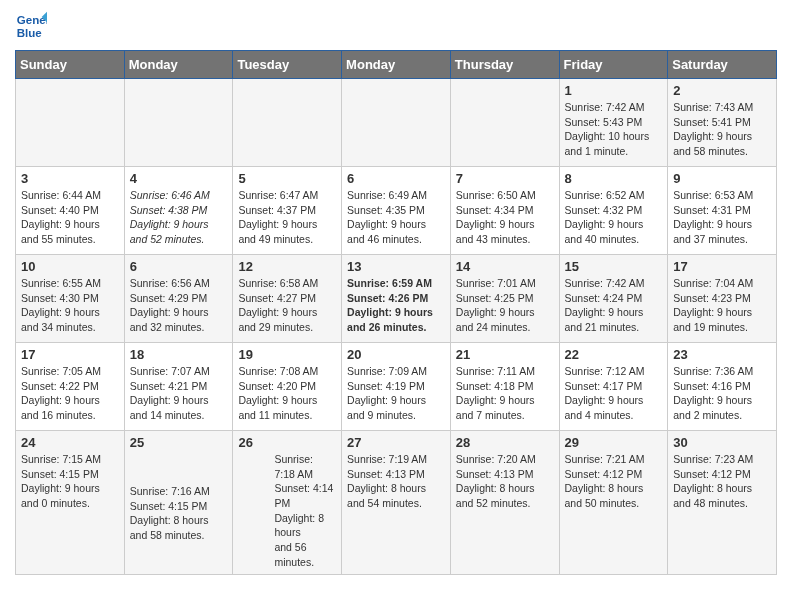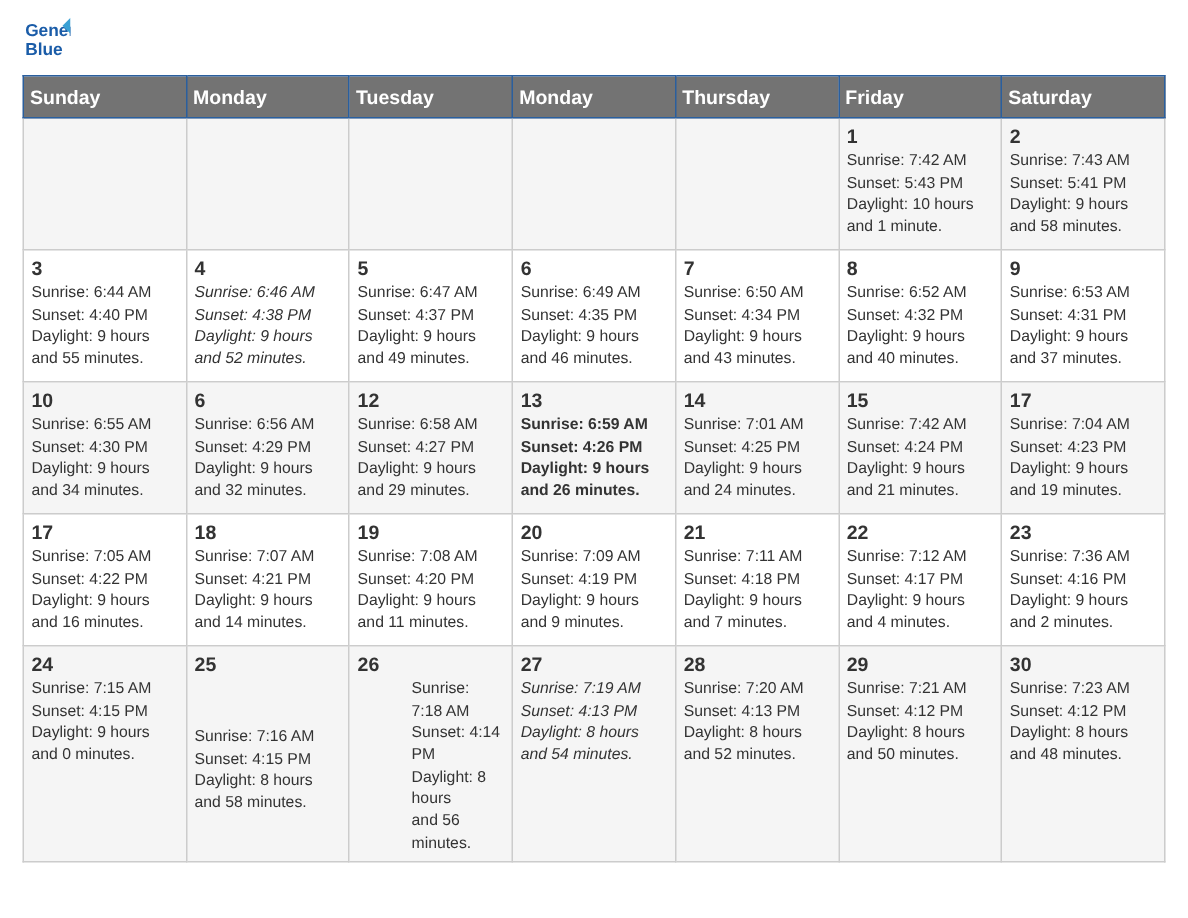--- a/index.html
+++ b/index.html
@@ -298,21 +298,21 @@
         </td>
         <td>
           <span class="day-number">26</span>
           <div class="day-info" style="white-space: pre-line; margin-left: 36px;">Sunrise: 7:18 AM
 Sunset: 4:14 PM
 Daylight: 8 hours
 and 56 minutes.</div>
         </td>
         <td>
           <span class="day-number">27</span>
-          <div class="day-info" style="white-space: pre-line; font-style: italic;">Sunrise: 7:19 AM
+          <div class="day-info" style="white-space: pre-line;">Sunrise: 7:19 AM
 Sunset: 4:13 PM
 Daylight: 8 hours
 and 54 minutes.</div>
         </td>
         <td>
           <span class="day-number">28</span>
           <div class="day-info" style="white-space: pre-line;">Sunrise: 7:20 AM
 Sunset: 4:13 PM
 Daylight: 8 hours
 and 52 minutes.</div>

